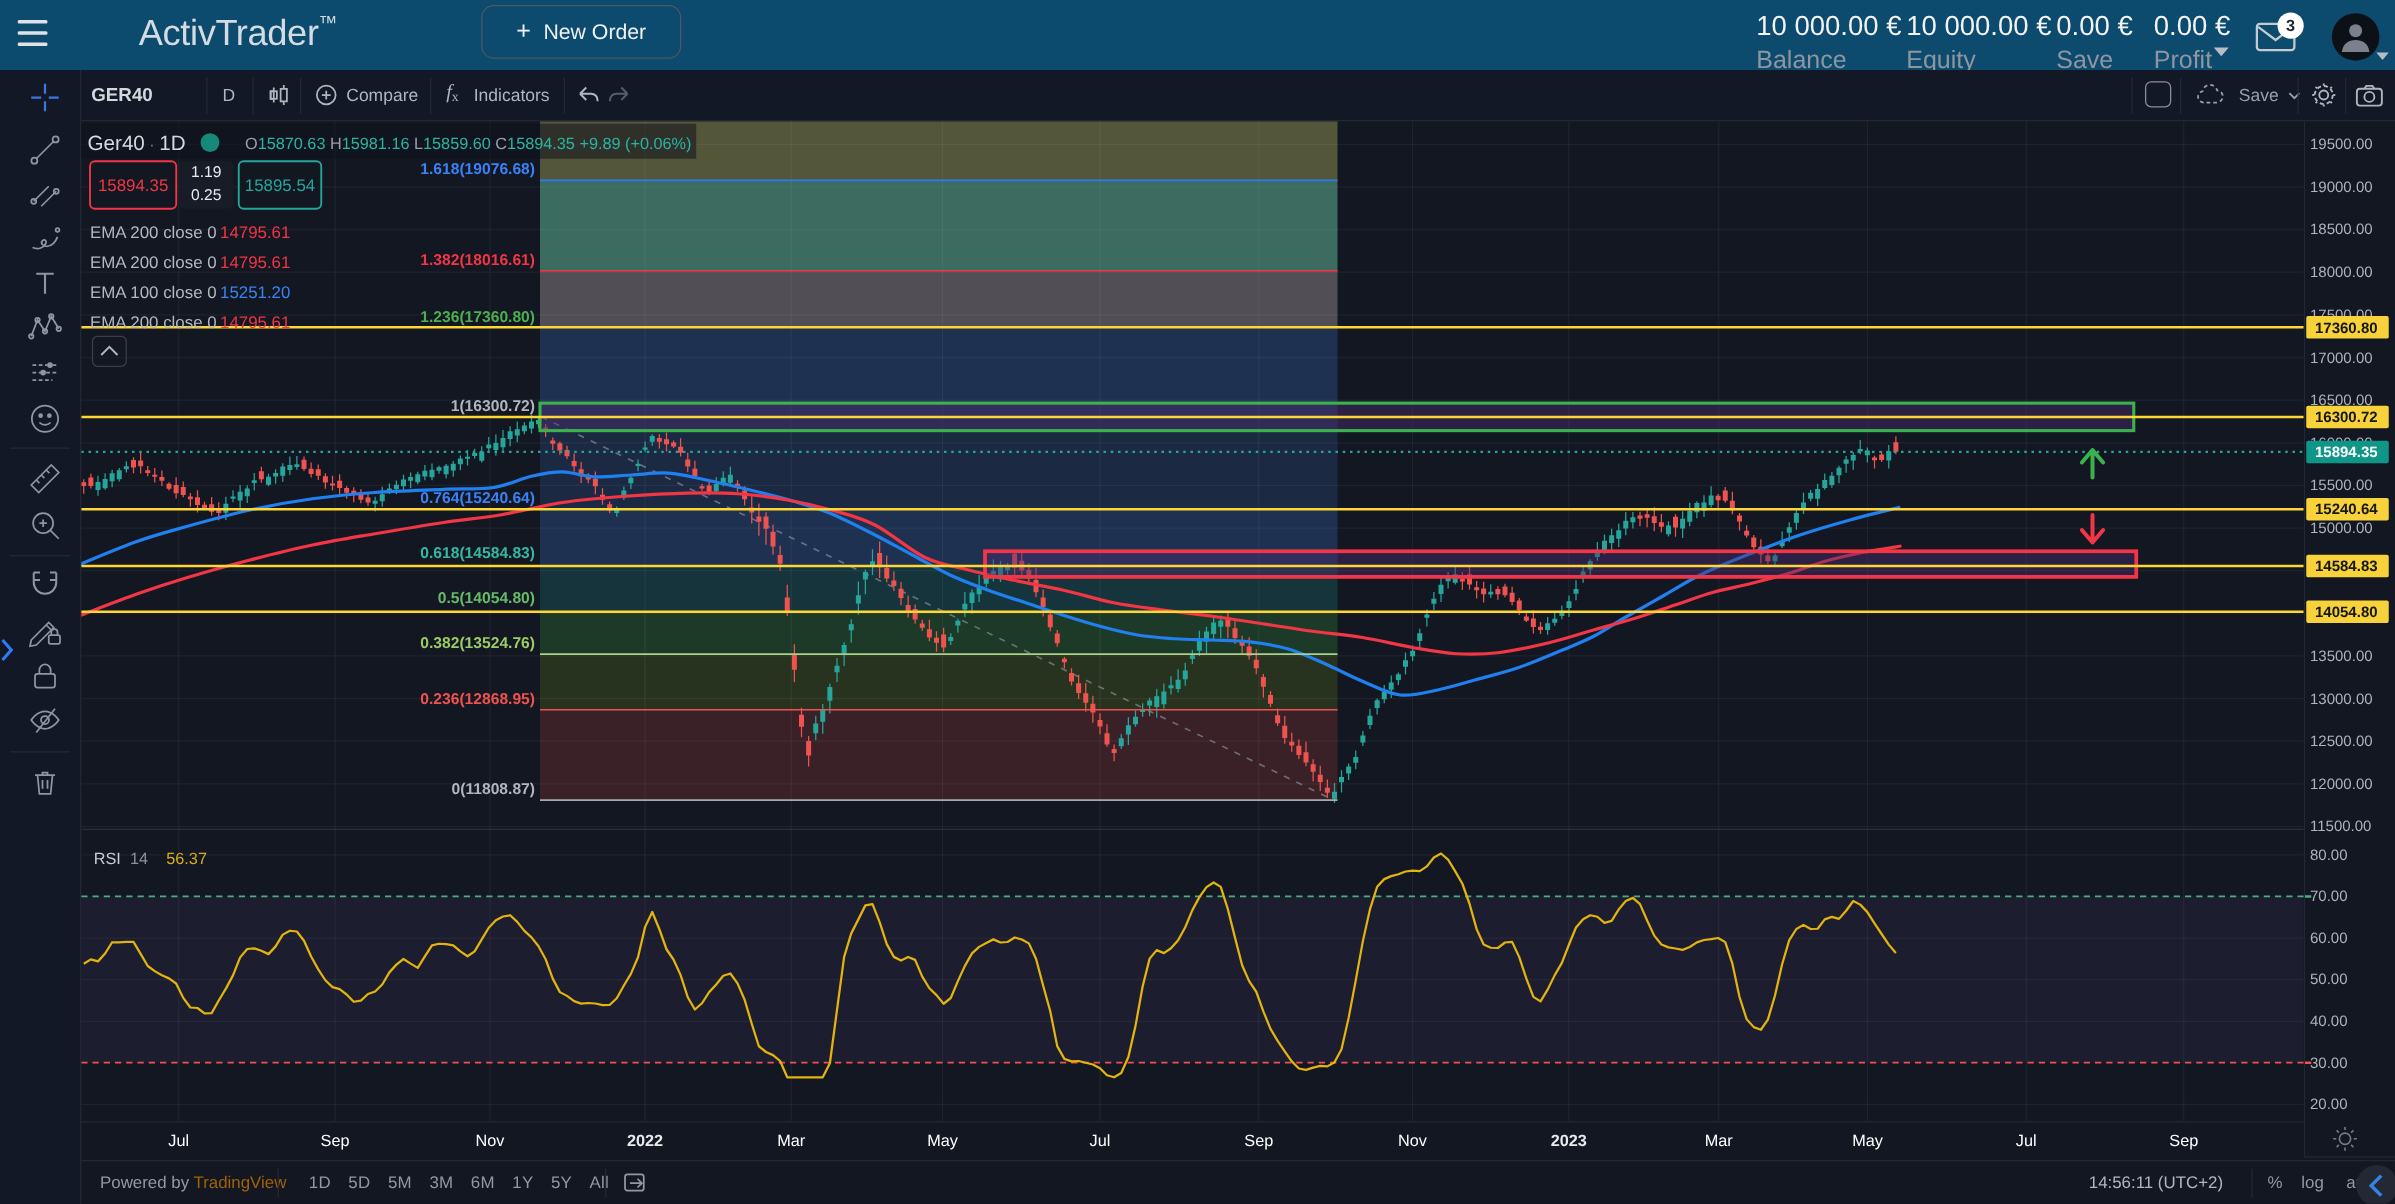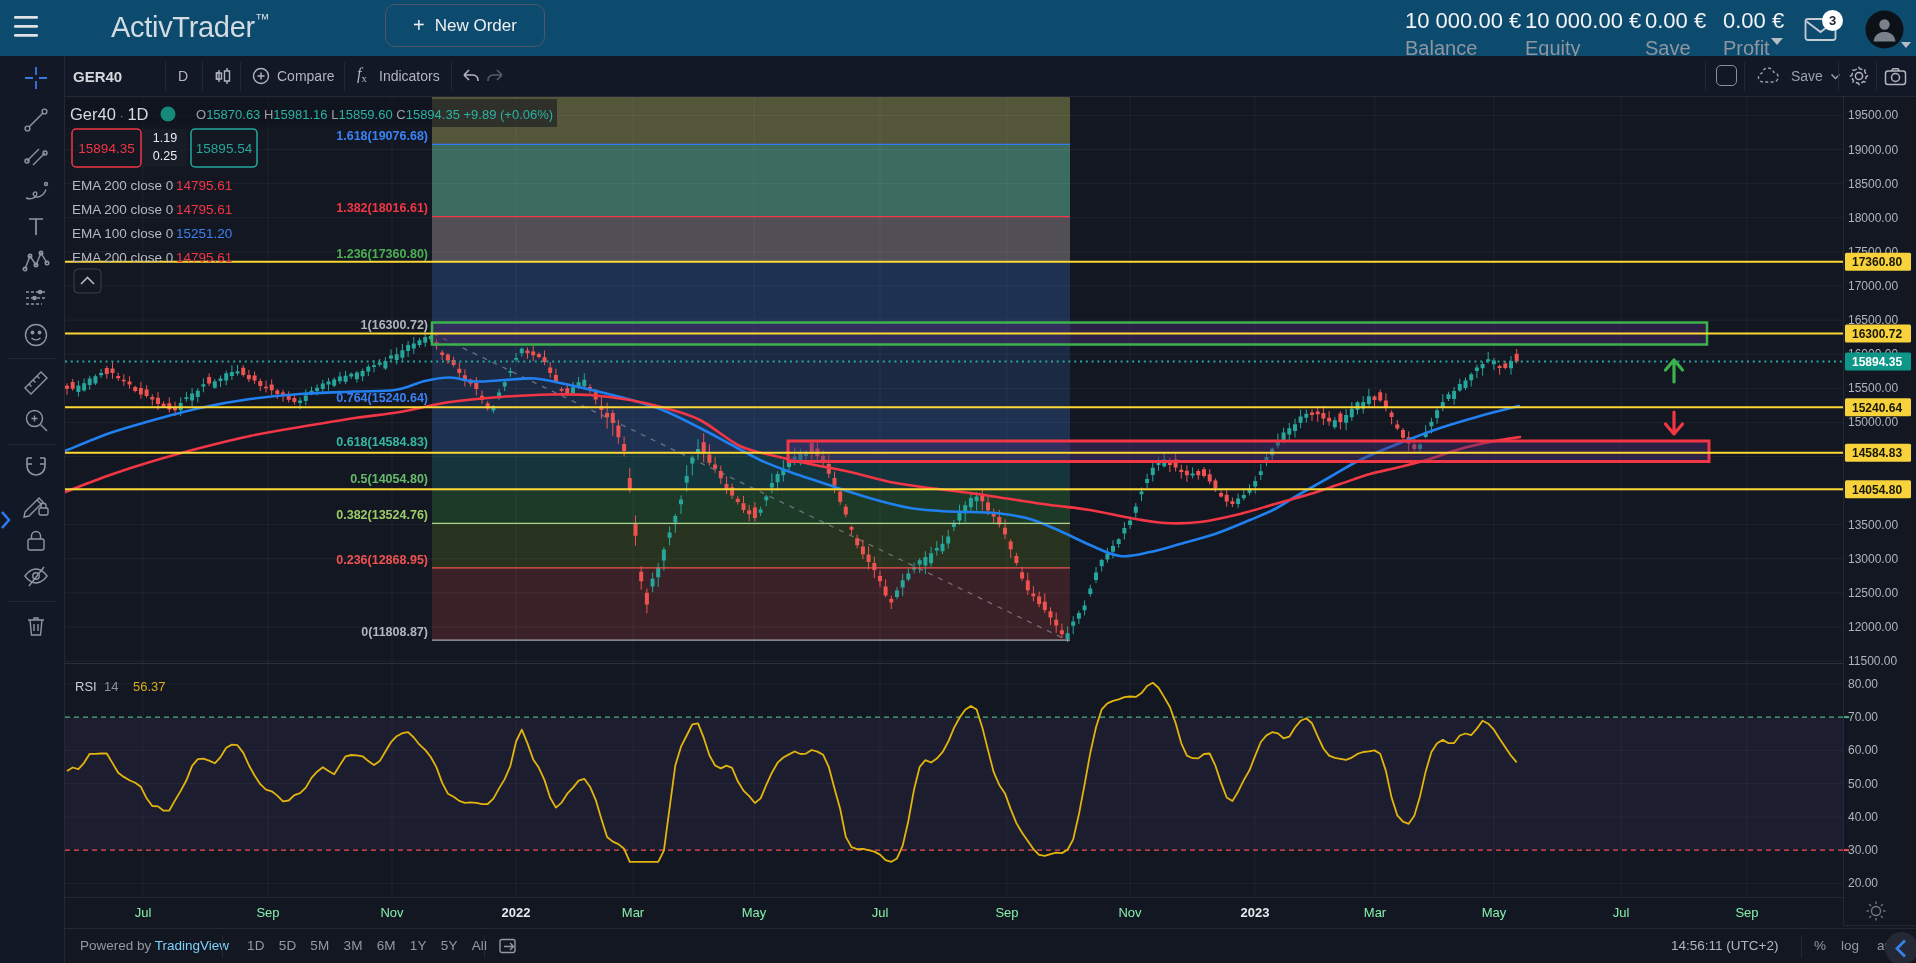--- a/index.html
+++ b/index.html
@@ -1,20 +1,20 @@
 <!DOCTYPE html>
 <html><head><meta charset="utf-8"><style>
 *{margin:0;padding:0;box-sizing:border-box}
 body{width:1916px;height:963px;background:#131722;overflow:hidden;font-family:"Liberation Sans",sans-serif;position:relative}
 .hdr{position:absolute;left:0;top:0;width:1916px;height:56px;background:#0c4a6e}
 .tbrow{position:absolute;left:65px;top:56px;width:1851px;height:41px;background:#121826;border-bottom:1px solid #242836}
 .ltb{position:absolute;left:0;top:56px;width:65px;height:907px;background:#121826;border-right:1px solid #242836}
 .axis{position:absolute;left:65px;top:897px;width:1778px;height:31px;border-top:1px solid #242836}
 .bbar{position:absolute;left:65px;top:928px;width:1851px;height:35px;border-top:1px solid #242836}
-.mlab{position:absolute;top:7px;font-size:13px;color:#86efac;transform:translateX(-50%)}
+.mlab{position:absolute;top:7px;font-size:13px;color:#ffffff;transform:translateX(-50%)}
 .ylab{color:#e8eaed;font-weight:700}
 .vd{position:absolute;top:6px;width:1px;height:29px;background:#242836}
 .tbtxt{position:absolute;top:12px;font-size:14px;color:#b2b5be}
 .statv{font-size:22px;color:#f2f3f4}
 .statl{font-size:20px;color:#8f96a0;margin-top:3px}
 </style></head><body>
 <div class="hdr">
  <svg style="position:absolute;left:14px;top:15px" width="26" height="24">
       <g fill="#dfe3e8">
         <rect y="1" width="24" height="2.8" rx="1.2"></rect>
@@ -373,21 +373,21 @@
     <div class="mlab" style="left:815px">Jul</div>
     <div class="mlab" style="left:942px">Sep</div>
     <div class="mlab" style="left:1065px">Nov</div>
     <div class="mlab ylab" style="left:1190px">2023</div>
     <div class="mlab" style="left:1310px">Mar</div>
     <div class="mlab" style="left:1429px">May</div>
     <div class="mlab" style="left:1556px">Jul</div>
     <div class="mlab" style="left:1682px">Sep</div>
   </div>
 <div class="bbar">
- <div style="position:absolute;left:15px;top:9px;font-size:13.5px;color:#9598a1">Powered by <span style="color:#7dd3fc">TradingView</span></div>
+ <div style="position:absolute;left:15px;top:9px;font-size:13.5px;color:#9598a1">Powered by <span style="color:#a16207">TradingView</span></div>
  <div style="position:absolute;left:157px;top:6px;width:1px;height:23px;background:#242836"></div>
  <div style="position:absolute;left:175px;top:9px;font-size:13.5px;color:#9598a1;letter-spacing:.2px"><span style="margin:0 7px">1D</span><span style="margin:0 7px">5D</span><span style="margin:0 7px">5M</span><span style="margin:0 7px">3M</span><span style="margin:1px 7px">6M</span><span style="margin:0 7px">1Y</span><span style="margin:0 7px">5Y</span><span style="margin:0 7px">All</span></div>
  <div style="position:absolute;left:419px;top:6px;width:1px;height:23px;background:#242836"></div>
  <svg style="position:absolute;left:434px;top:8px" width="20" height="18" fill="none" stroke="#9598a1" stroke-width="1.4">
       <rect x="1" y="2.5" width="15" height="13" rx="2"></rect>
       <path d="M11 6l3.5 3.5L11 13M5 9.5h9"></path>
     </svg>
  <div style="position:absolute;left:1606px;top:9px;font-size:13.5px;color:#b2b5be">14:56:11 (UTC+2)</div>
  <div style="position:absolute;left:1736px;top:6px;width:1px;height:23px;background:#242836"></div>
  <div style="position:absolute;left:1749px;top:9px;font-size:13.5px;color:#9598a1">%</div>

